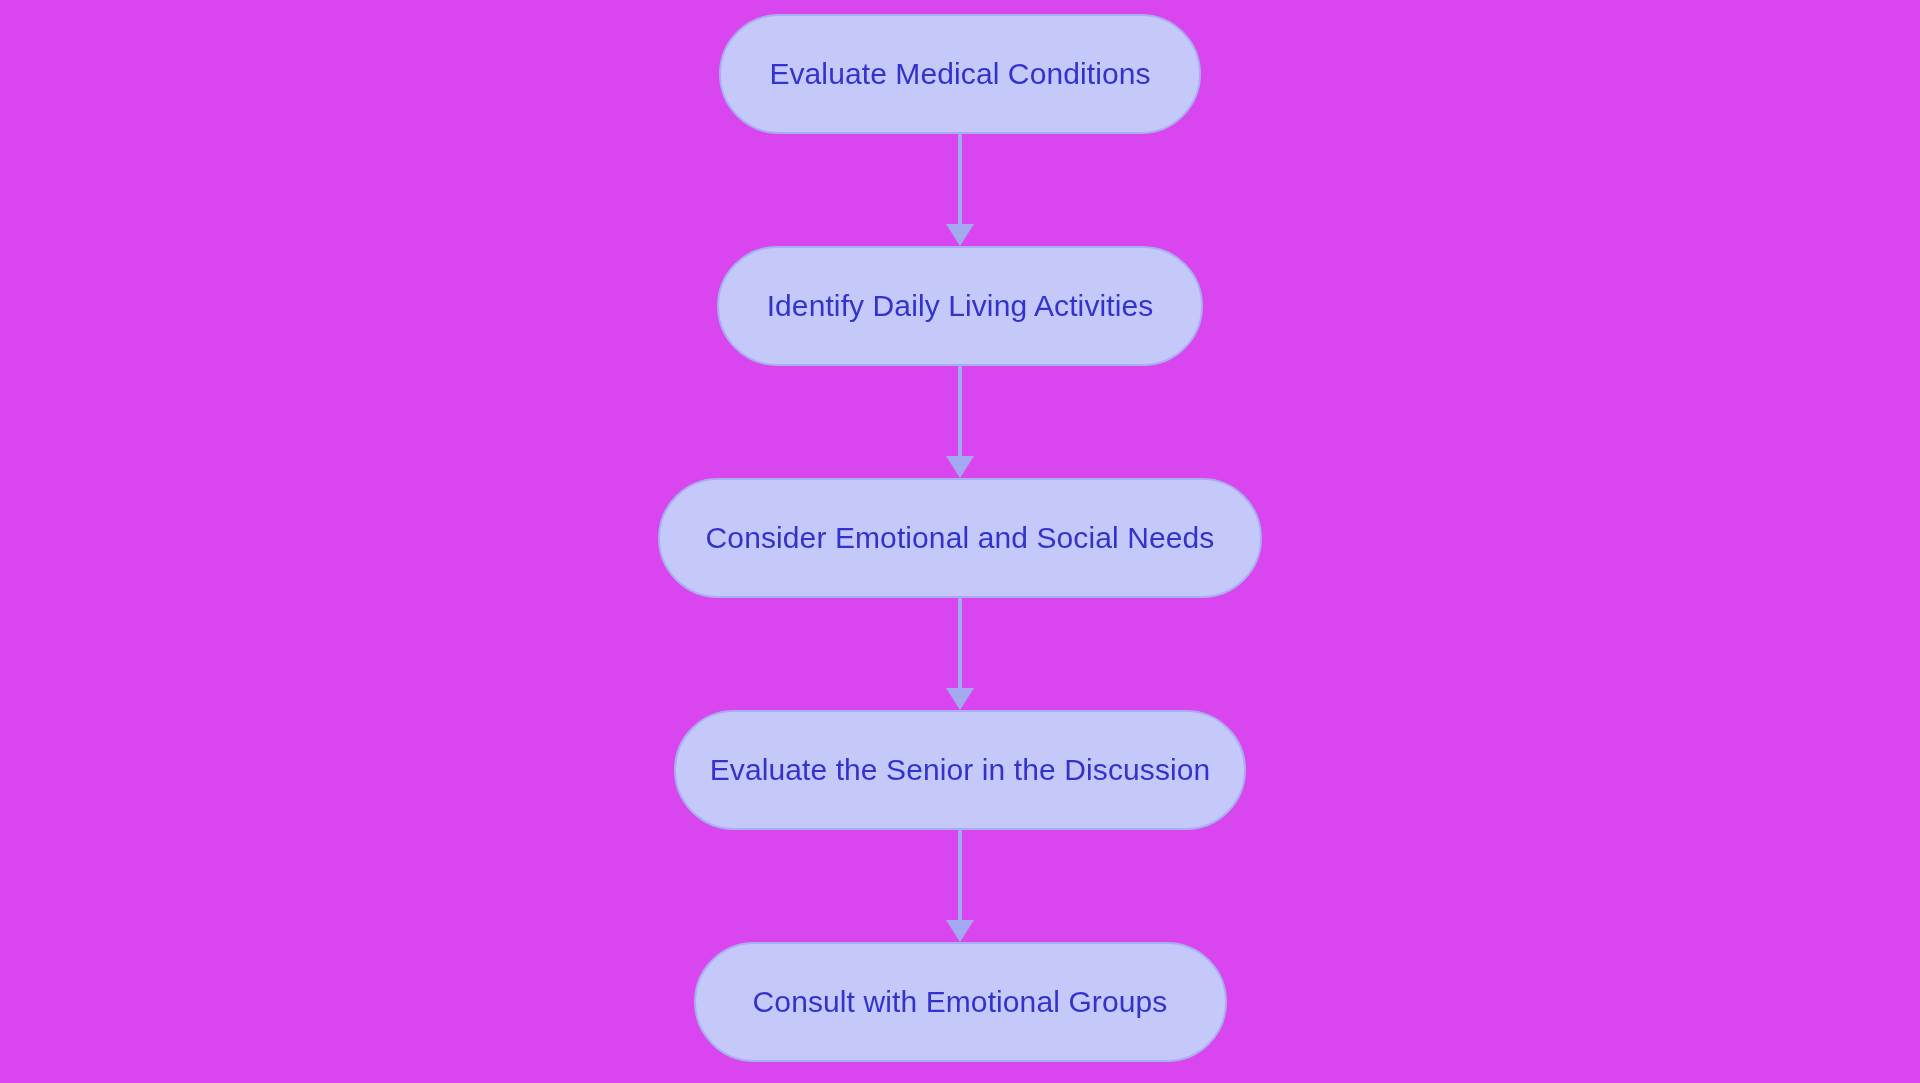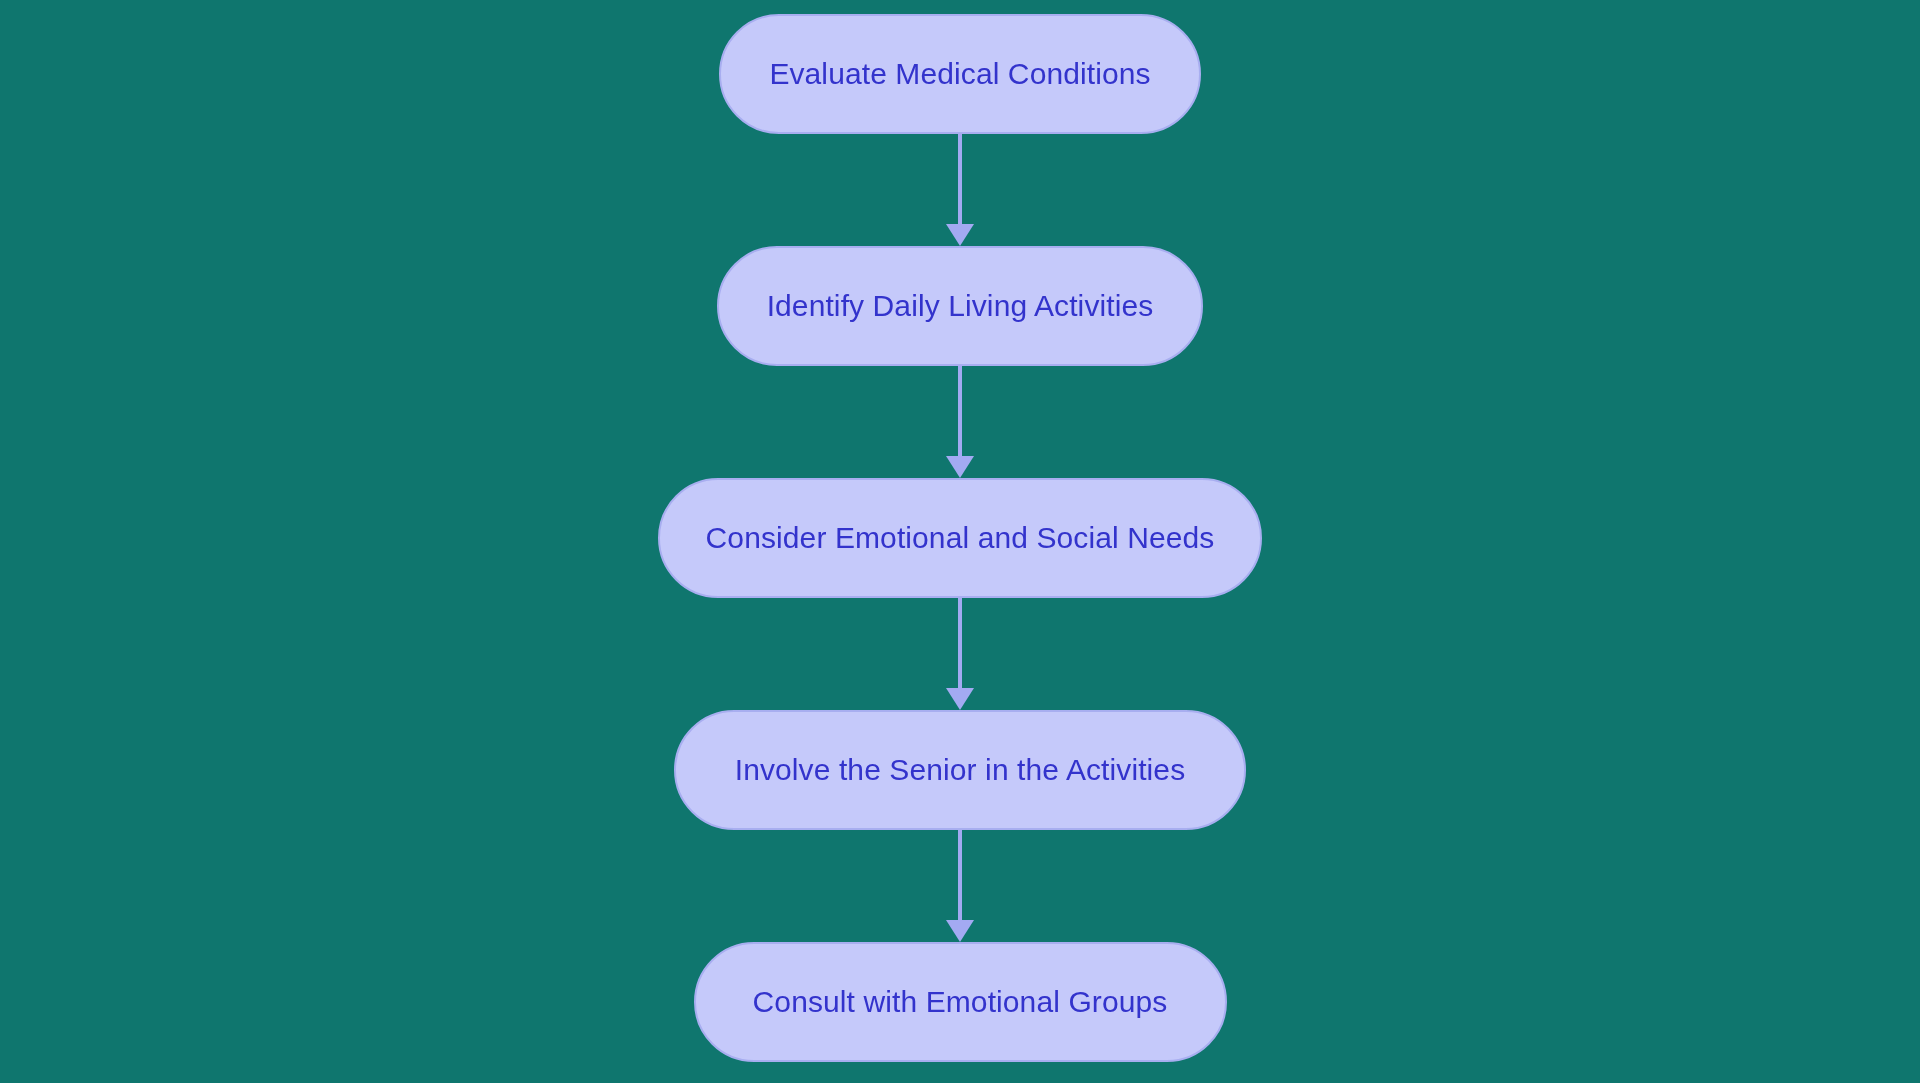--- a/index.html
+++ b/index.html
@@ -85,21 +85,21 @@
     width: 0;
     height: 0;
     border-left: 14px solid transparent;
     border-right: 14px solid transparent;
     border-top: 22px solid #a3aaf2;
   }
 </style>
 </head>
 <body style="background: rgb(255, 255, 255);">
 
-<div id="flowchart" style="background: #0f766e;">
+<div id="flowchart" style="background: #d946ef;">
   <div class="flow-column">
 
     <div class="node" style="width: 482px; background: rgb(197, 201, 250); border-color: rgb(168, 174, 240);">
       <span class="node-label" style="color: rgb(51, 51, 204);">Evaluate Medical Conditions</span>
     </div>
 
     <div class="connector">
       <div class="line" style="background: rgb(163, 170, 242);"></div>
       <div class="arrowhead" style="border-top-color: rgb(163, 170, 242);"></div>
     </div>
@@ -116,21 +116,21 @@
     <div class="node" style="width: 604px; background: rgb(197, 201, 250); border-color: rgb(168, 174, 240);">
       <span class="node-label" style="color: rgb(51, 51, 204);">Consider Emotional and Social Needs</span>
     </div>
 
     <div class="connector">
       <div class="line" style="background: rgb(163, 170, 242);"></div>
       <div class="arrowhead" style="border-top-color: rgb(163, 170, 242);"></div>
     </div>
 
     <div class="node" style="width: 572px; background: rgb(197, 201, 250); border-color: rgb(168, 174, 240);">
-      <span class="node-label" style="color: rgb(51, 51, 204);">Involve the Senior in the Activities</span>
+      <span class="node-label" style="color: rgb(51, 51, 204);">Evaluate the Senior in the Discussion</span>
     </div>
 
     <div class="connector">
       <div class="line" style="background: rgb(163, 170, 242);"></div>
       <div class="arrowhead" style="border-top-color: rgb(163, 170, 242);"></div>
     </div>
 
     <div class="node" style="width: 533px; background: rgb(197, 201, 250); border-color: rgb(168, 174, 240);">
       <span class="node-label" style="color: rgb(51, 51, 204);">Consult with Emotional Groups</span>
     </div>

